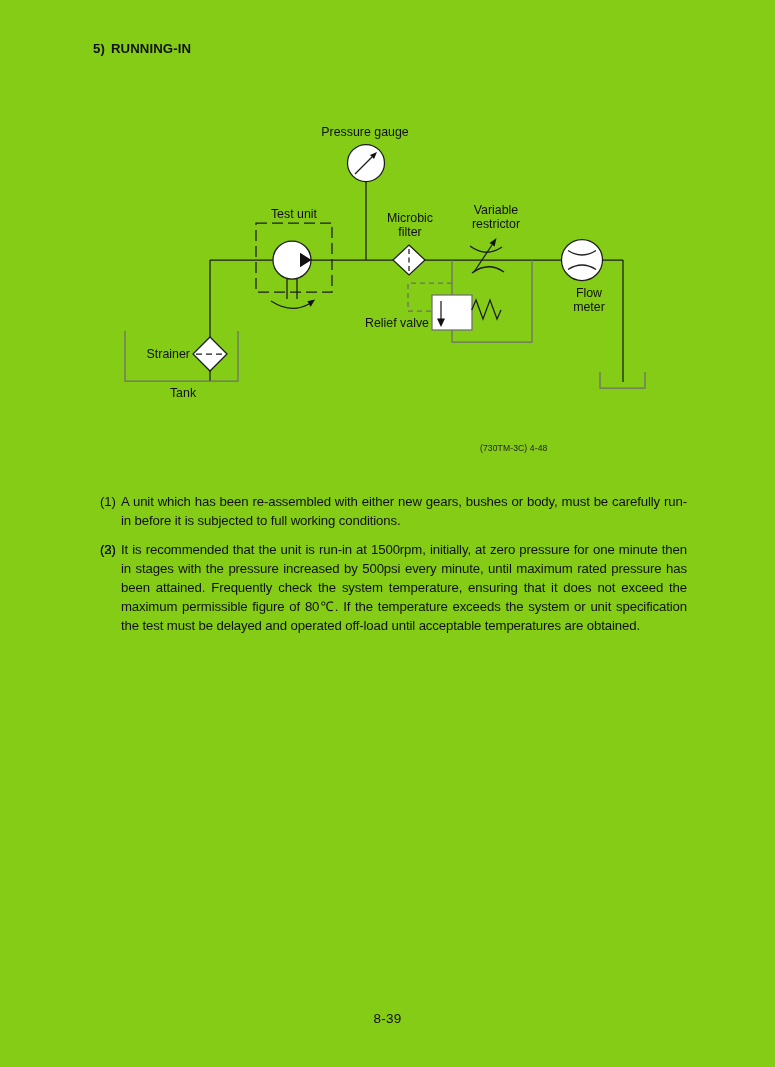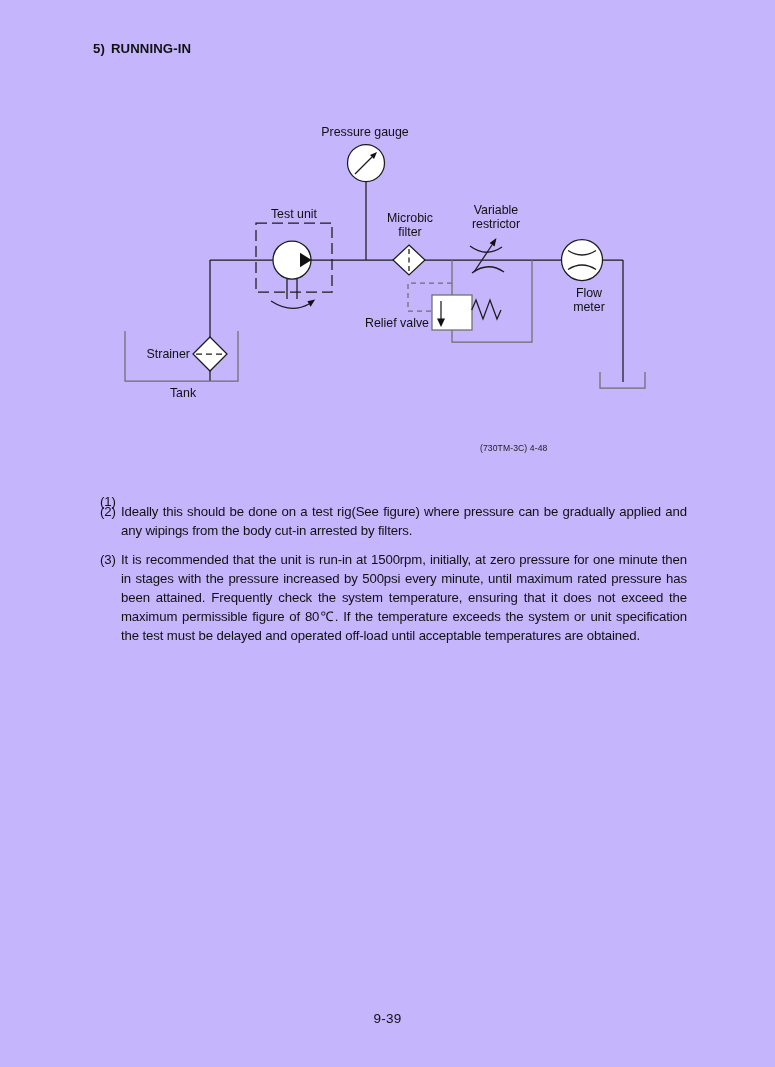--- a/index.html
+++ b/index.html
@@ -1,20 +1,20 @@
 <!DOCTYPE html>
 <html><head>
 <meta charset="utf-8">
 <style>
   html,body{margin:0;padding:0;background:#e8e8e8;}
   .page{
     position:relative;
     width:775px;height:1067px;
     margin:0 auto;
-    background:#c4b5fd;
+    background:#84cc16;
     font-family:"Liberation Sans", sans-serif;
     color:#111;
     overflow:hidden;
   }
   .heading{
     position:absolute;left:93px;top:41px;
     font-size:13.2px;font-weight:bold;letter-spacing:0.1px;
     white-space:nowrap;
   }
   .heading .hnum{display:inline-block;margin-right:6px;}
@@ -133,26 +133,26 @@
     <text class="lbl" x="429" y="327" text-anchor="end">Relief valve</text>
     <text class="lbl" x="190" y="358" text-anchor="end">Strainer</text>
     <text class="lbl" x="183" y="397" text-anchor="middle">Tank</text>
   </svg>
 
   <div class="figure-ref">(730TM-3C) 4-48</div>
 
   <div class="paragraphs">
     <p class="para">
       <span class="pnum">(1)</span>
+      <span>A unit which has been re-assembled with either new gears, bushes or body, must be carefully run-in before it is subjected to full working conditions.</span>
     </p>
     <p class="para">
       <span class="pnum">(2)</span>
-      <span>Ideally this should be done on a test rig(See figure) where pressure can be gradually applied and any wipings from the body cut-in arrested by filters.</span>
     </p>
     <p class="para">
       <span class="pnum">(3)</span>
       <span>It is recommended that the unit is run-in at 1500rpm, initially, at zero pressure for one minute then in stages with the pressure increased by 500psi every minute, until maximum rated pressure has been attained.  Frequently check the system temperature, ensuring that it does not exceed the maximum permissible figure of 80℃.  If the temperature exceeds the system or unit specification the test must be delayed and operated off-load until acceptable temperatures are obtained.</span>
     </p>
   </div>
 
-  <div class="page-number">9-39</div>
+  <div class="page-number">8-39</div>
 
 </div>
 
 </body></html>

